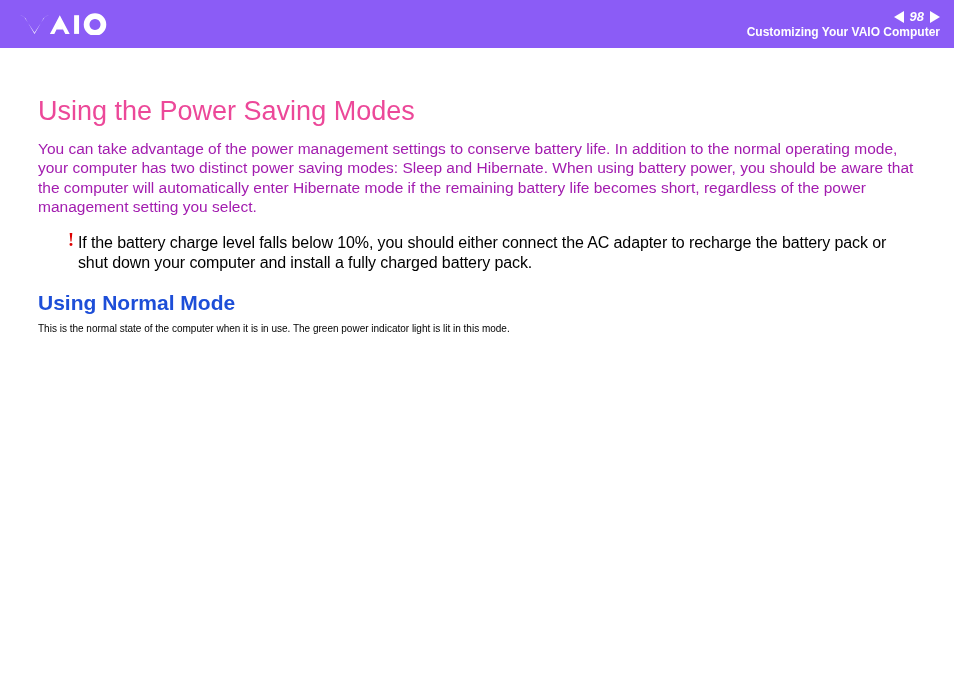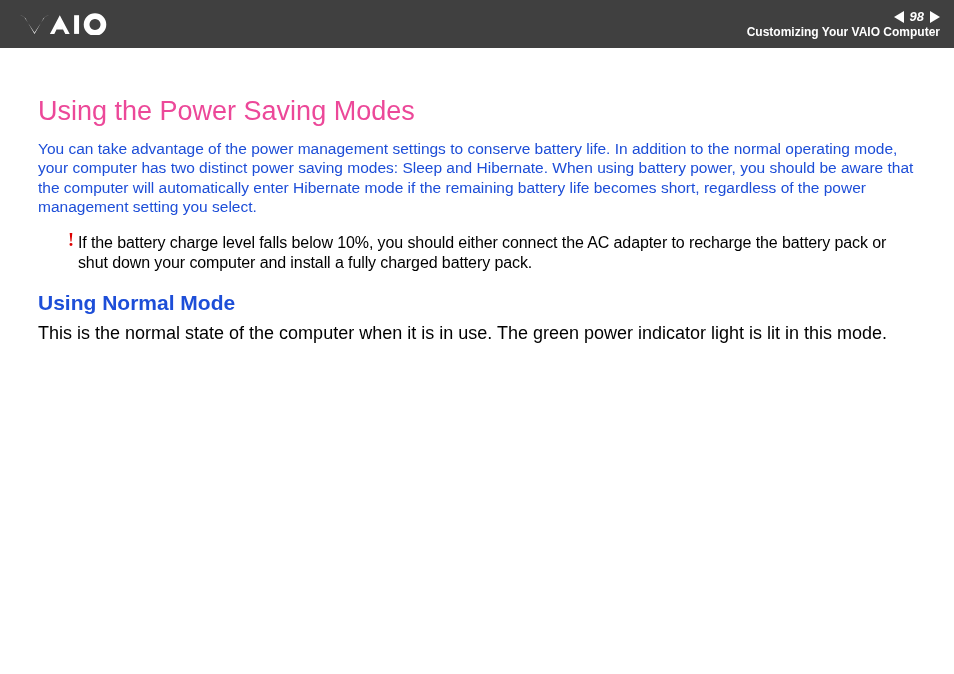--- a/index.html
+++ b/index.html
@@ -4,21 +4,21 @@
   <style>
     * { margin: 0; padding: 0; box-sizing: border-box; }
     body {
       font-family: Arial, Helvetica, sans-serif;
       width: 954px;
       height: 674px;
       background: #fff;
       overflow: hidden;
     }
     .header {
-      background: #404040;
+      background: #8b5cf6;
       height: 48px;
       display: flex;
       align-items: center;
       justify-content: space-between;
       padding: 0 14px 0 18px;
       position: relative;
     }
     .logo {
       height: 22px;
     }
@@ -65,21 +65,21 @@
     }
     h1 {
       font-weight: normal;
       font-size: 27px;
       margin-bottom: 12px;
       color: #ec4899;
     }
     .intro-para {
       font-size: 15.5px;
       line-height: 1.25;
-      color: #1d4ed8;
+      color: #a21caf;
       margin-bottom: 16px;
     }
     .warning-block {
       display: flex;
       align-items: flex-start;
       padding-left: 30px;
       margin-bottom: 18px;
       gap: 2px;
     }
     .warning-icon {
@@ -98,21 +98,21 @@
       font-family: Arial, Helvetica, sans-serif;
       letter-spacing: -0.1px;
     }
     h2 {
       color: #1d4ed8;
       font-weight: bold;
       font-size: 21px;
       margin-bottom: 8px;
     }
     .body-text {
-      font-size: 18px;
+      font-size: 10px;
       color: #000;
     }
   </style>
 </head>
 <body>
 
 <div class="header">
   <div class="logo">
     <svg viewBox="0 0 200 40" width="110" height="22">
       <path d="M 2 4 Q 12 4 16 14 L 30 38 L 44 14 Q 48 4 58 4 L 58 4 Q 50 4 47 10 L 30 36 L 13 10 Q 10 4 2 4 Z" fill="#fff"></path>

